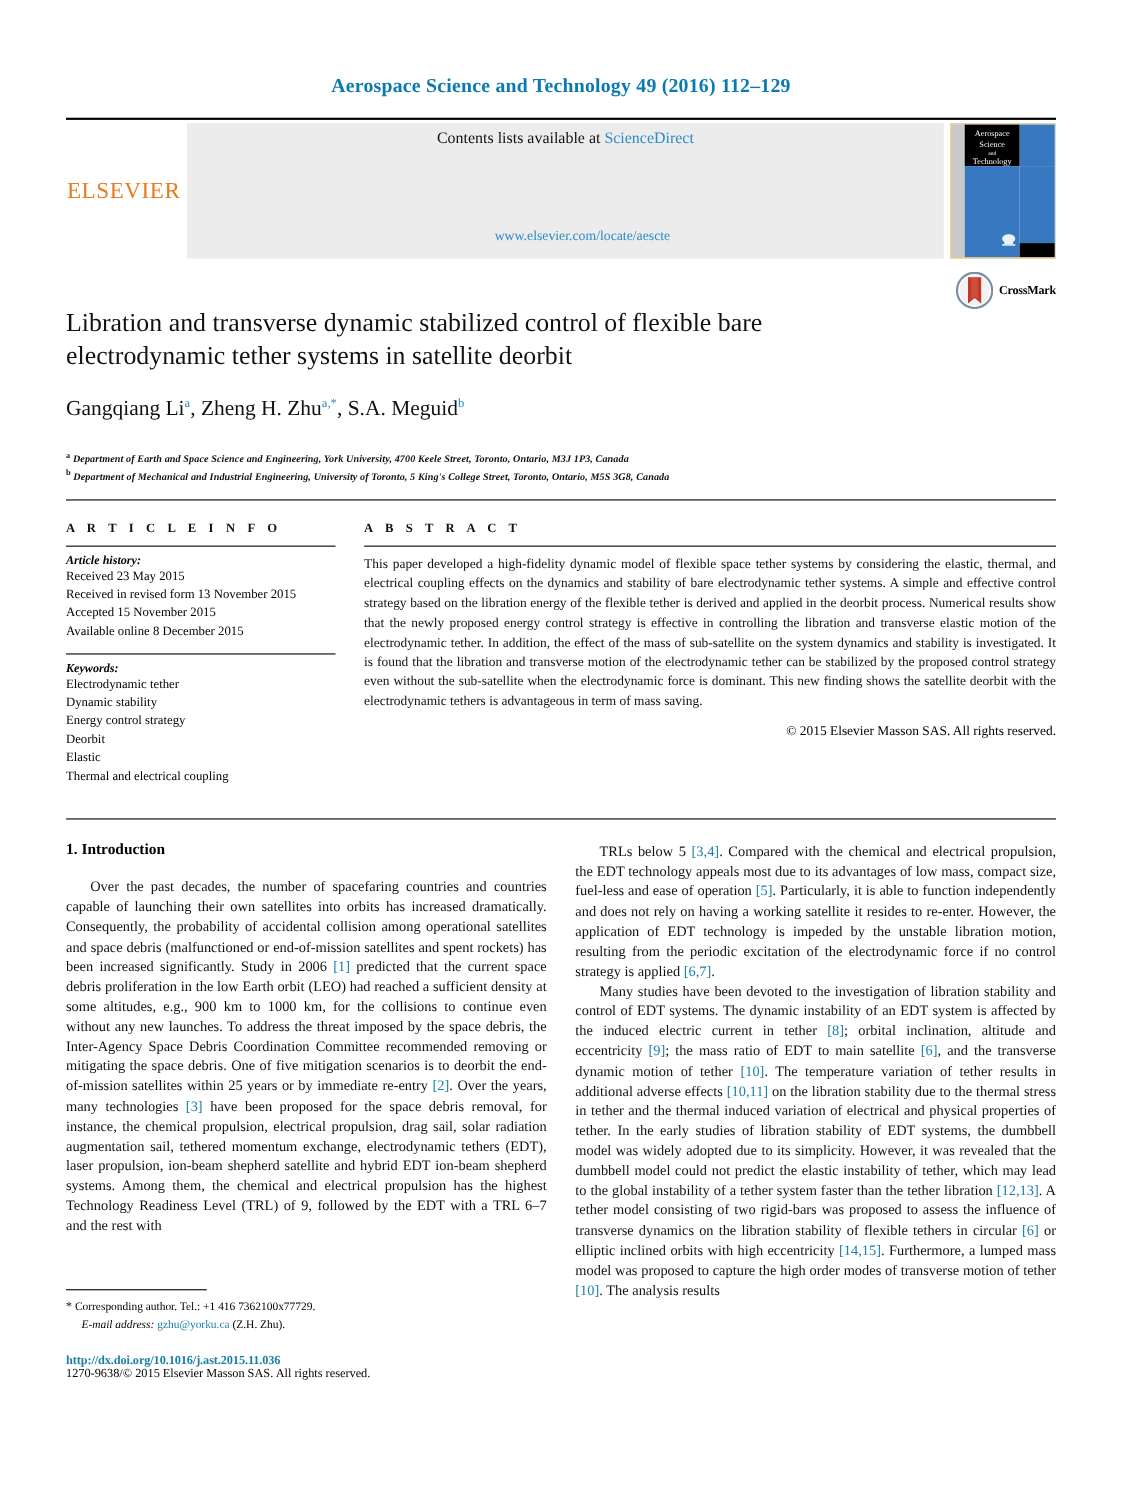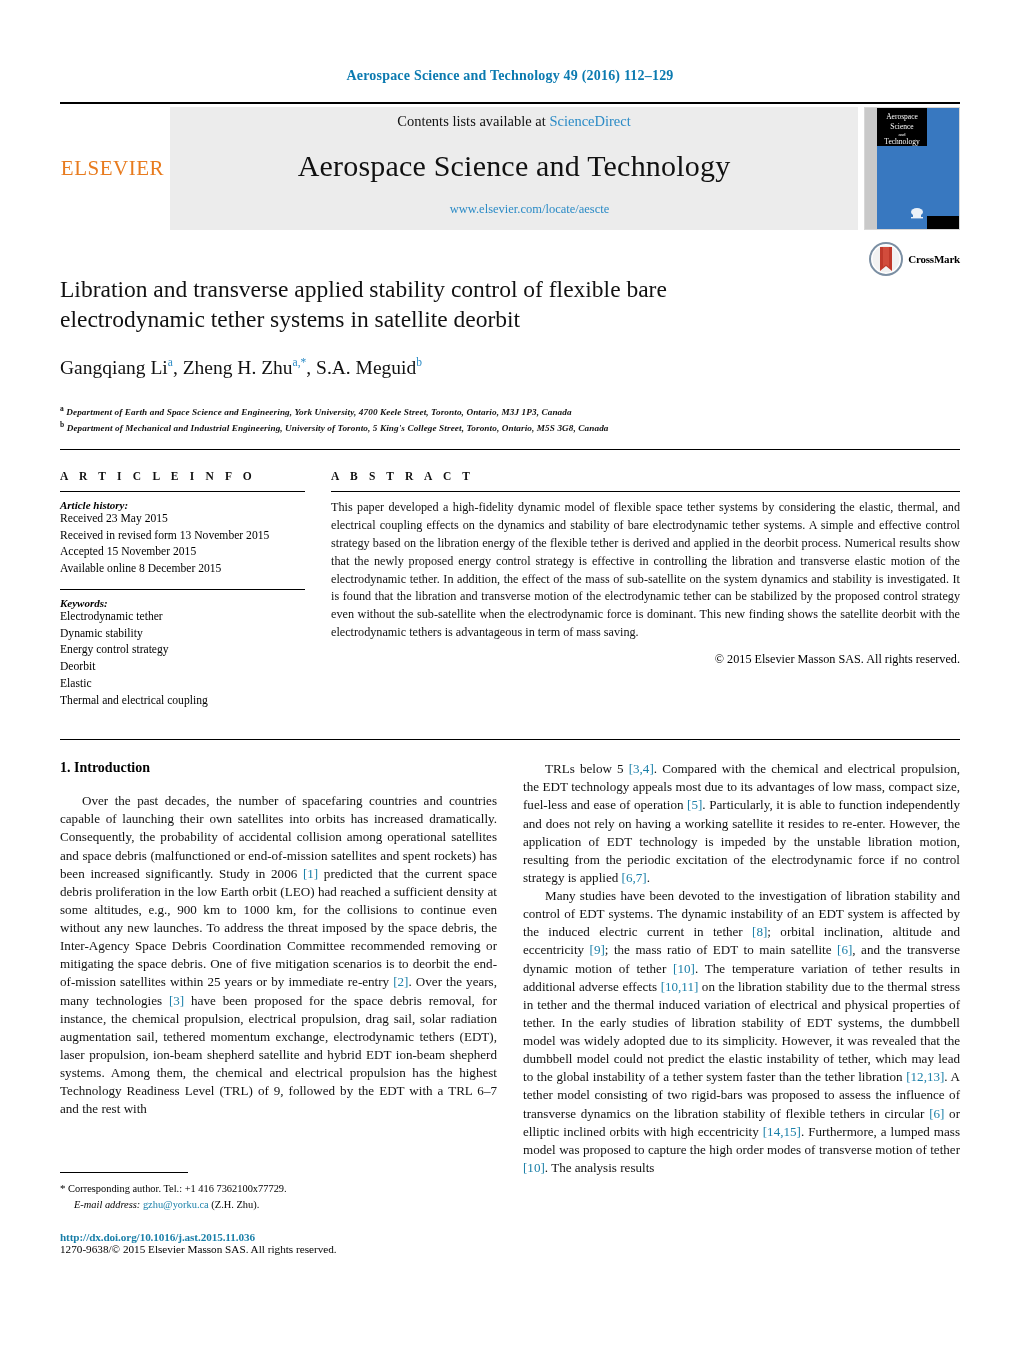--- a/index.html
+++ b/index.html
@@ -12,21 +12,21 @@
     overflow:hidden;
   }
   .page { position:relative; width:1020px; height:1351px; padding:0; box-sizing:border-box; }
 
   
   .running-head {
     text-align:center;
     color:#0b7ab0;
     font-family:"Liberation Serif", serif;
     font-weight:bold;
-    font-size:14px;
+    font-size:18px;
     letter-spacing:.2px;
     padding-top:68px;
   }
 
   
   .masthead-wrap { margin:18px 60px 0 60px; position:relative; }
   .masthead-rule { border-top:2.5px solid #000; width:100%; }
   .masthead {
     display:flex; align-items:stretch;
     height:123px; margin-top:3px;
@@ -187,21 +187,20 @@
             <rect x="14" y="84" width="72" height="3.2"></rect>
           </g>
         </svg>
         <div class="elsevier-word">ELSEVIER</div>
       </div>
 
       <div class="masthead-center">
         <div class="contents-line">
           <span>Contents lists available at </span><span class="sd">ScienceDirect</span>
         </div>
-        <div class="journal-title">Aerospace Science and Technology</div>
         <div class="journal-url">www.elsevier.com/locate/aescte</div>
       </div>
 
       <div class="cover-thumb">
         <svg width="94" height="121" viewBox="0 0 94 121">
           <rect x="0" y="0" width="94" height="121" fill="#ffffff"></rect>
           <rect x="0" y="0" width="12" height="121" fill="#c9c9c9"></rect>
           <rect x="12" y="0" width="50" height="38" fill="#000000"></rect>
           <rect x="62" y="0" width="32" height="38" fill="#3878c0"></rect>
           <rect x="12" y="38" width="50" height="83" fill="#3878c0"></rect>
@@ -216,21 +215,21 @@
             <rect x="48" y="104" width="8" height="5"></rect>
             <rect x="46" y="109" width="12" height="1.4"></rect>
           </g>
         </svg>
       </div>
 
     </div>
   </div>
 
   <div class="title-block">
-    <h1 class="paper-title">Libration and transverse applied stability control of flexible bare electrodynamic tether systems in satellite deorbit</h1>
+    <h1 class="paper-title">Libration and transverse dynamic stabilized control of flexible bare electrodynamic tether systems in satellite deorbit</h1>
 
     <div class="crossmark">
       <svg width="34" height="34" viewBox="0 0 34 34">
         <circle cx="17" cy="17" r="16" fill="#ffffff" stroke="#7b8fa3" stroke-width="2"></circle>
         <circle cx="17" cy="17" r="13.5" fill="#f2f2f2"></circle>
         <path d="M11 5 L23 5 L23 29 L17 24 L11 29 Z" fill="#c0392b"></path>
         <path d="M14 5 L20 5 L20 25 L17 22.5 L14 25 Z" fill="#e05c4a" opacity="0.55"></path>
       </svg>
       <span class="crossmark-text">CrossMark</span>
     </div>

